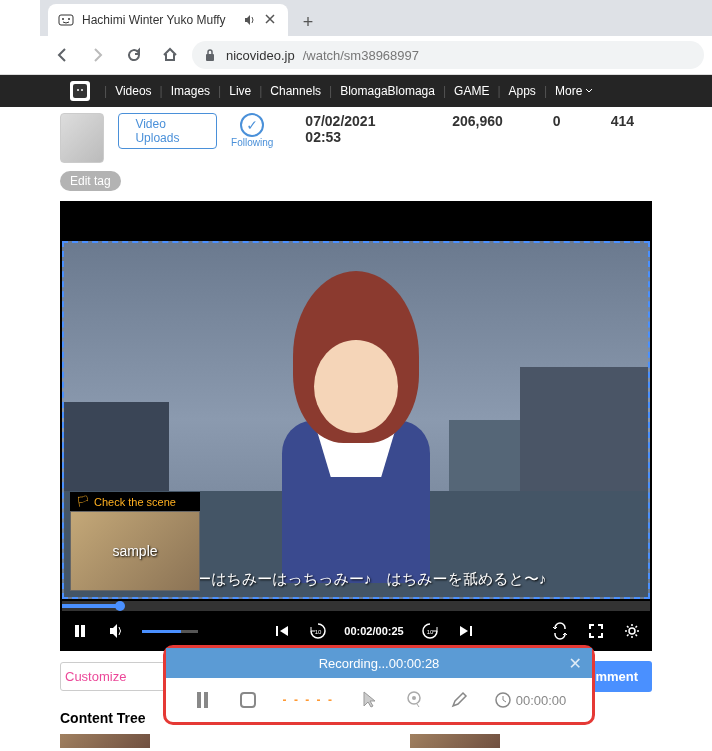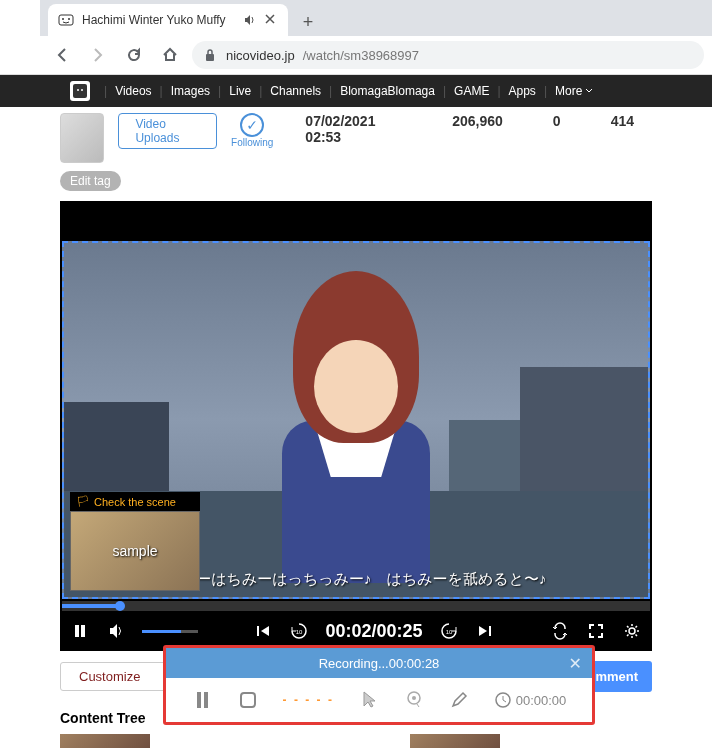--- a/index.html
+++ b/index.html
@@ -67,32 +67,32 @@
 .seek-bar { height: 10px; background: #333; position: relative; margin: 0 2px; }
 .seek-fill { position: absolute; left: 0; top: 3px; height: 4px; width: 10%; background: #4a90ff; }
 .seek-thumb { position: absolute; left: 9%; top: 0; width: 10px; height: 10px; background: #4a90ff; border-radius: 50%; }
 
 
 .controls { height: 40px; background: #000; display: flex; align-items: center; padding: 0 10px; gap: 16px; color: #fff; font-size: 13px; }
 .ctrl-icon { width: 20px; height: 20px; cursor: pointer; display: flex; align-items: center; justify-content: center; }
 .vol-slider { width: 56px; height: 3px; background: #555; position: relative; }
 .vol-fill { position: absolute; left: 0; top: 0; width: 70%; height: 100%; background: #4a90ff; }
 .spacer { flex: 1; }
-.time-display { font-size: 18px; font-weight: bold; }
+.time-display { font-size: 11px; font-weight: bold; }
 
 
 .comment-row { display: flex; align-items: center; gap: 8px; padding: 10px 0; }
-.customize-btn { border: 1px solid #ccc; padding: 6px 18px; font-size: 13px; border-radius: 3px; color: #7f1d1d; cursor: pointer; width: 111px; }
+.customize-btn { border: 1px solid #ccc; padding: 6px 4px; font-size: 13px; border-radius: 3px; color: #ec4899; cursor: pointer; width: 111px; }
 .comment-btn { background: #4a90ff; color: #fff; padding: 8px 14px; font-size: 13px; border-radius: 3px; cursor: pointer; display: flex; align-items: center; gap: 4px; font-weight: bold; }
 .content-tree { font-size: 14px; font-weight: bold; padding: 8px 0 4px 0; }
 .tree-thumbs { display: flex; gap: 260px; padding: 4px 0; }
 .tree-thumb { width: 90px; height: 14px; background: linear-gradient(135deg,#a08060,#705040); }
 
 
-.recorder { position: absolute; left: 163px; top: 645px; width: 432px; border: 3px solid #e53935; background: #fff; z-index: 100; border-radius: 3px; }
+.recorder { position: absolute; left: 163px; top: 645px; width: 432px; border: 3px solid #e53935; background: #fff; z-index: 100; border-radius: 10px; }
 .recorder-header { background: #5b9bd5; color: #fff; height: 30px; display: flex; align-items: center; justify-content: center; font-size: 13px; position: relative; }
 .recorder-close { position: absolute; right: 10px; top: 50%; transform: translateY(-50%); cursor: pointer; font-size: 16px; color: #fff; opacity: 0.8; }
 .recorder-controls { height: 44px; display: flex; align-items: center; justify-content: space-around; padding: 0 14px; }
 .rec-btn { width: 22px; height: 22px; cursor: pointer; display: flex; align-items: center; justify-content: center; color: #888; }
 .rec-pause { display: flex; gap: 3px; }
 .rec-pause span { width: 4px; height: 16px; background: #888; }
 .rec-stop { width: 16px; height: 16px; border: 2px solid #888; border-radius: 4px; }
 .rec-dashes { color: #ff9933; font-size: 12px; letter-spacing: 2px; font-weight: bold; }
 .rec-time { font-size: 13px; color: #888; display: flex; align-items: center; gap: 4px; }
 

